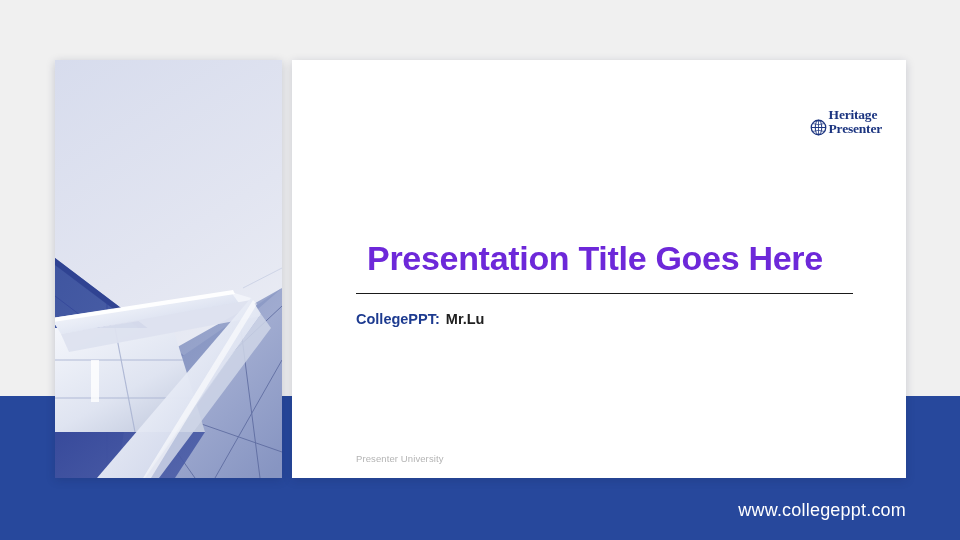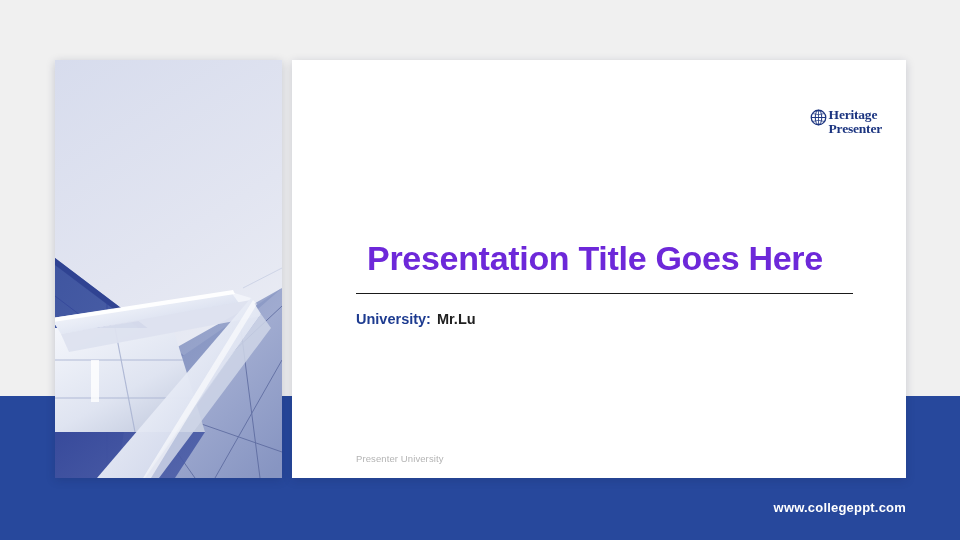--- a/index.html
+++ b/index.html
@@ -29,22 +29,22 @@
     top: 396px;
     width: 960px;
     height: 144px;
     background: #27489c;
   }
 
   .site-url {
     position: absolute;
     right: 54px;
     top: 500px;
-    font-size: 13px;
-    font-weight: 700;
+    font-size: 18px;
+    font-weight: 400;
     letter-spacing: 0.2px;
     color: #ffffff;
     white-space: nowrap;
   }
 
   
   .content-card {
     position: absolute;
     left: 292px;
     top: 60px;
@@ -53,21 +53,21 @@
     background: #ffffff;
     box-shadow: 0 2px 9px rgba(20, 30, 70, 0.18);
   }
 
   
   .logo-lockup {
     position: absolute;
     right: 24px;
     top: 48px;
     display: flex;
-    align-items: flex-start;
+    align-items: flex-end;
     gap: 2px;
   }
   .logo-emblem {
     width: 17px;
     height: 17px;
     flex: 0 0 auto;
     margin-top: 1px;
   }
   .logo-wordmark {
     display: flex;
@@ -276,21 +276,21 @@
       </span>
     </div>
 
     <div class="title-block">
       <h1 class="slide-title">Presentation Title Goes Here</h1>
       <div class="title-rule"></div>
     </div>
 
     <div class="credits-row">
       <div class="credit-item">
-        <span class="credit-label">University:</span>
+        <span class="credit-label">CollegePPT:</span>
         <span class="credit-value">Mr.Lu</span>
       </div>
     </div>
 
     <div class="card-footer">Presenter University</div>
   </div>
 
 </div>
 
 </body></html>

